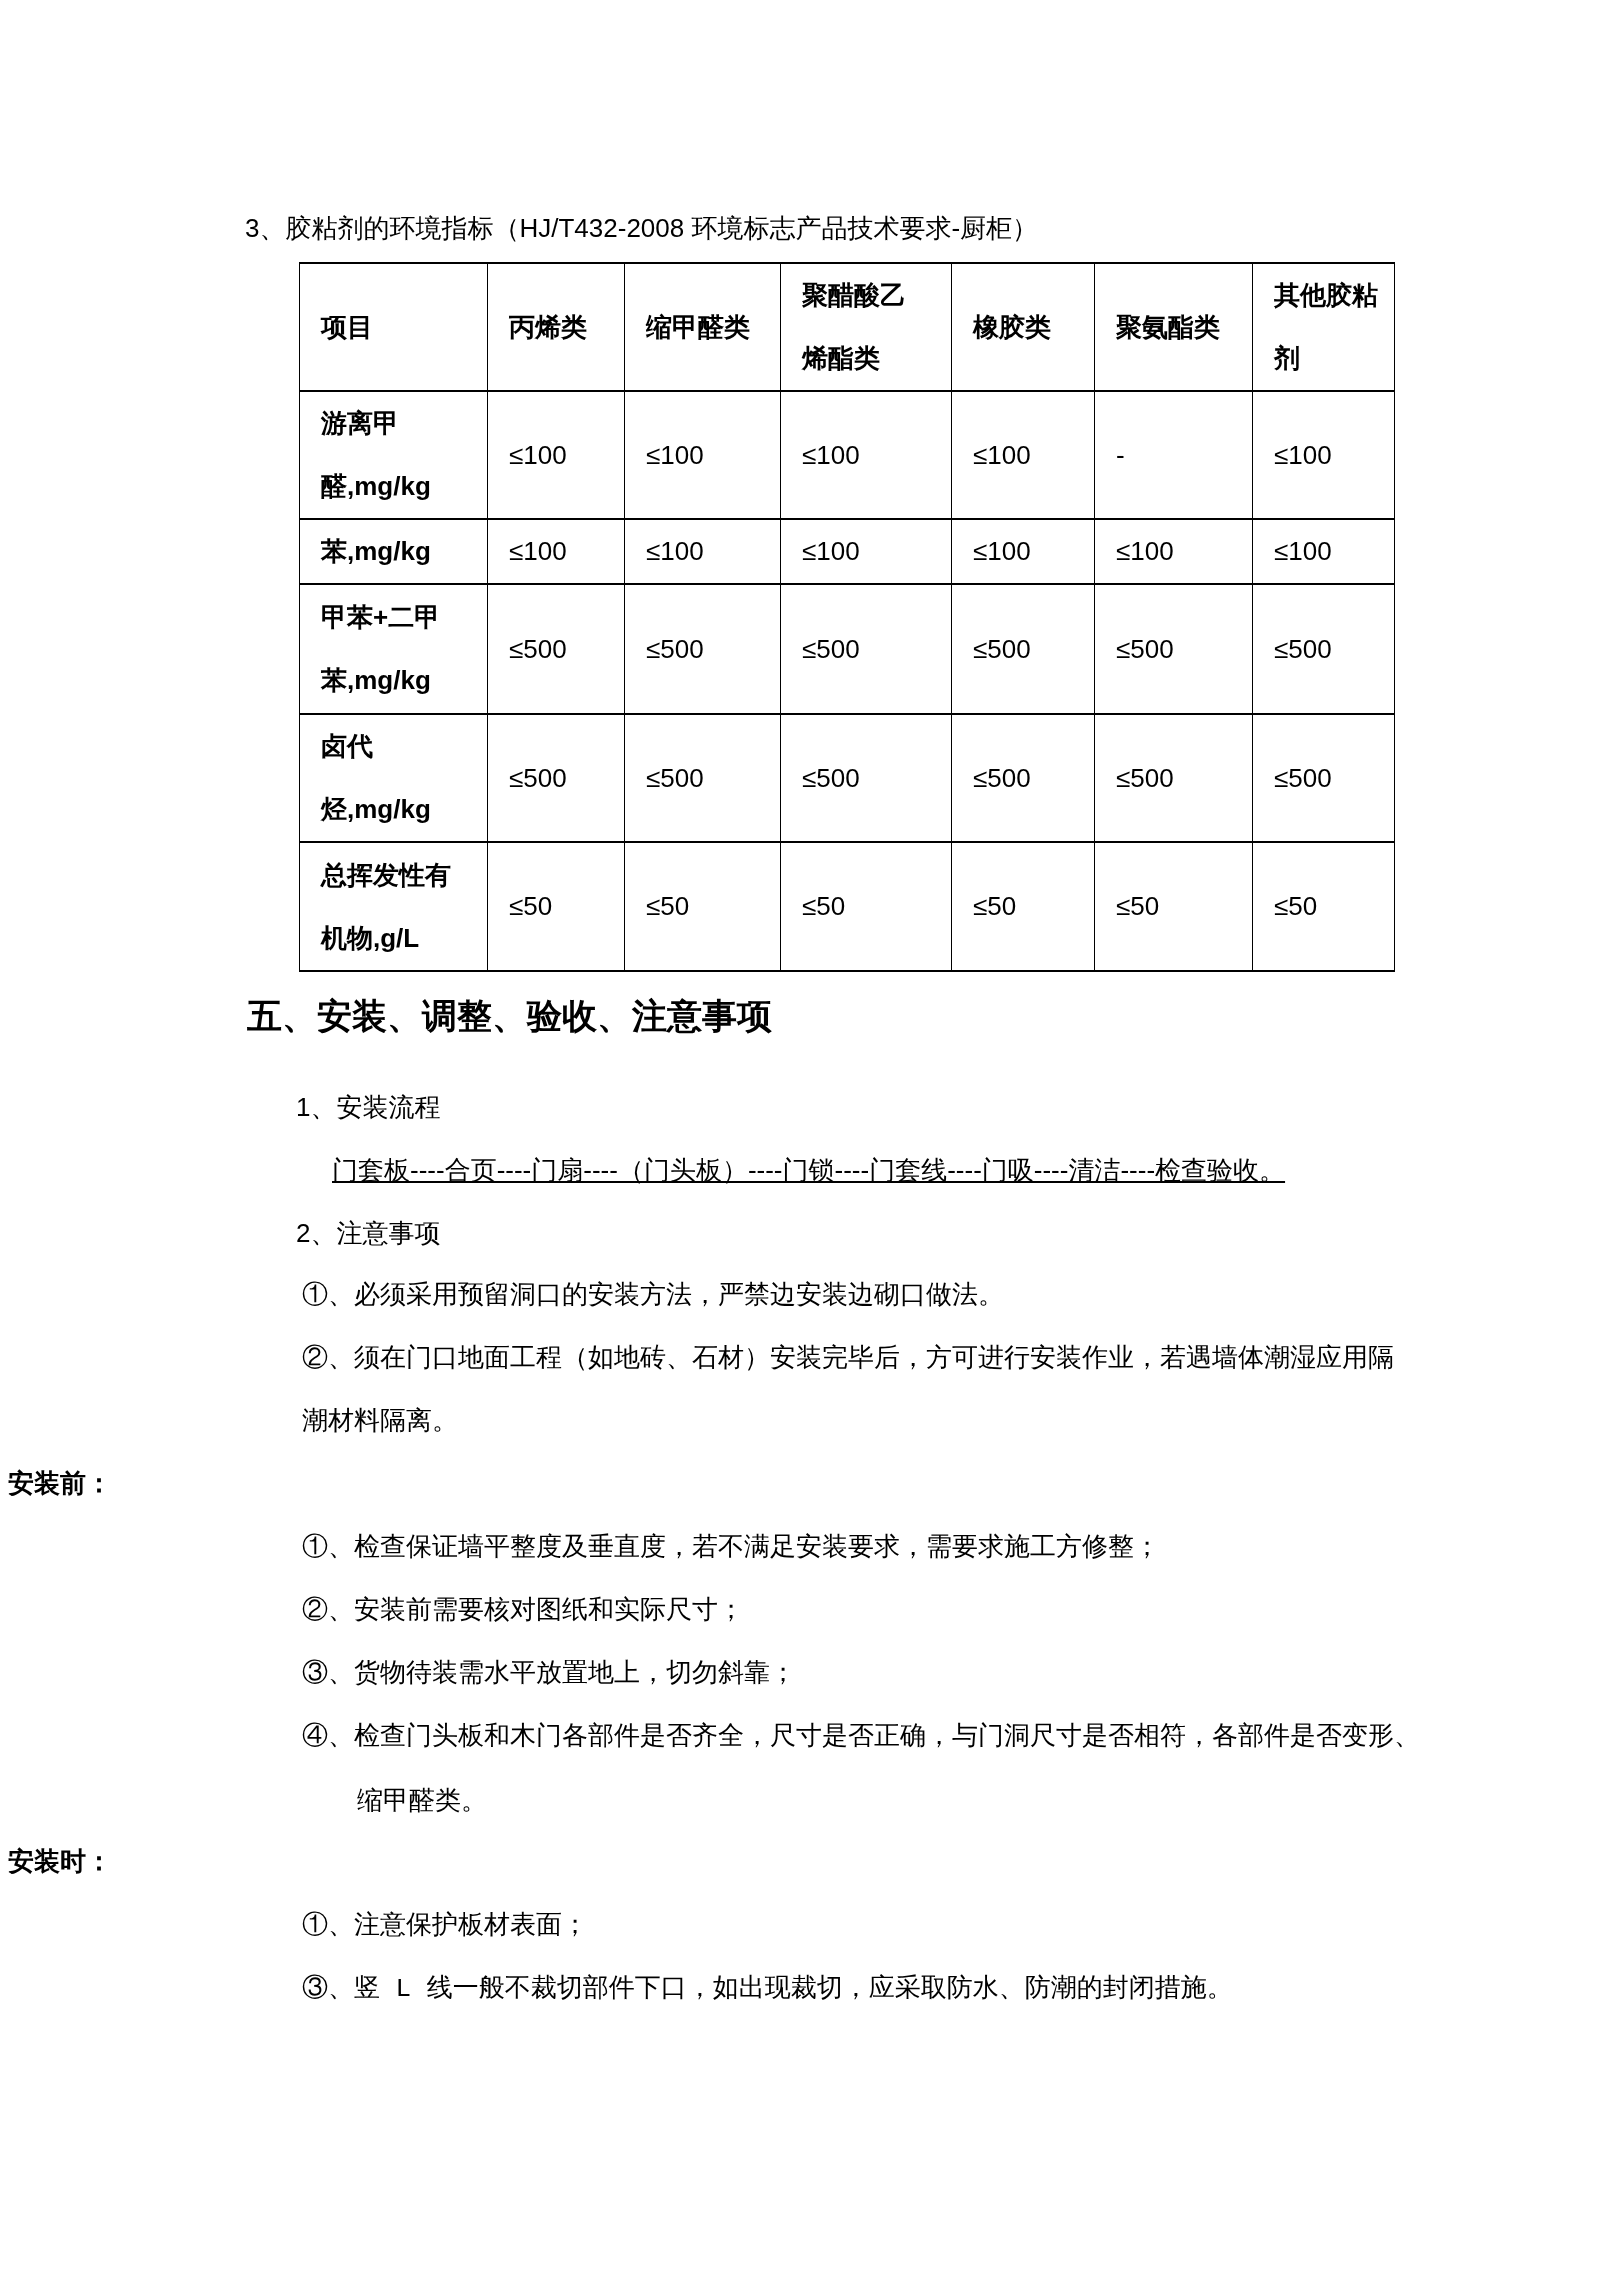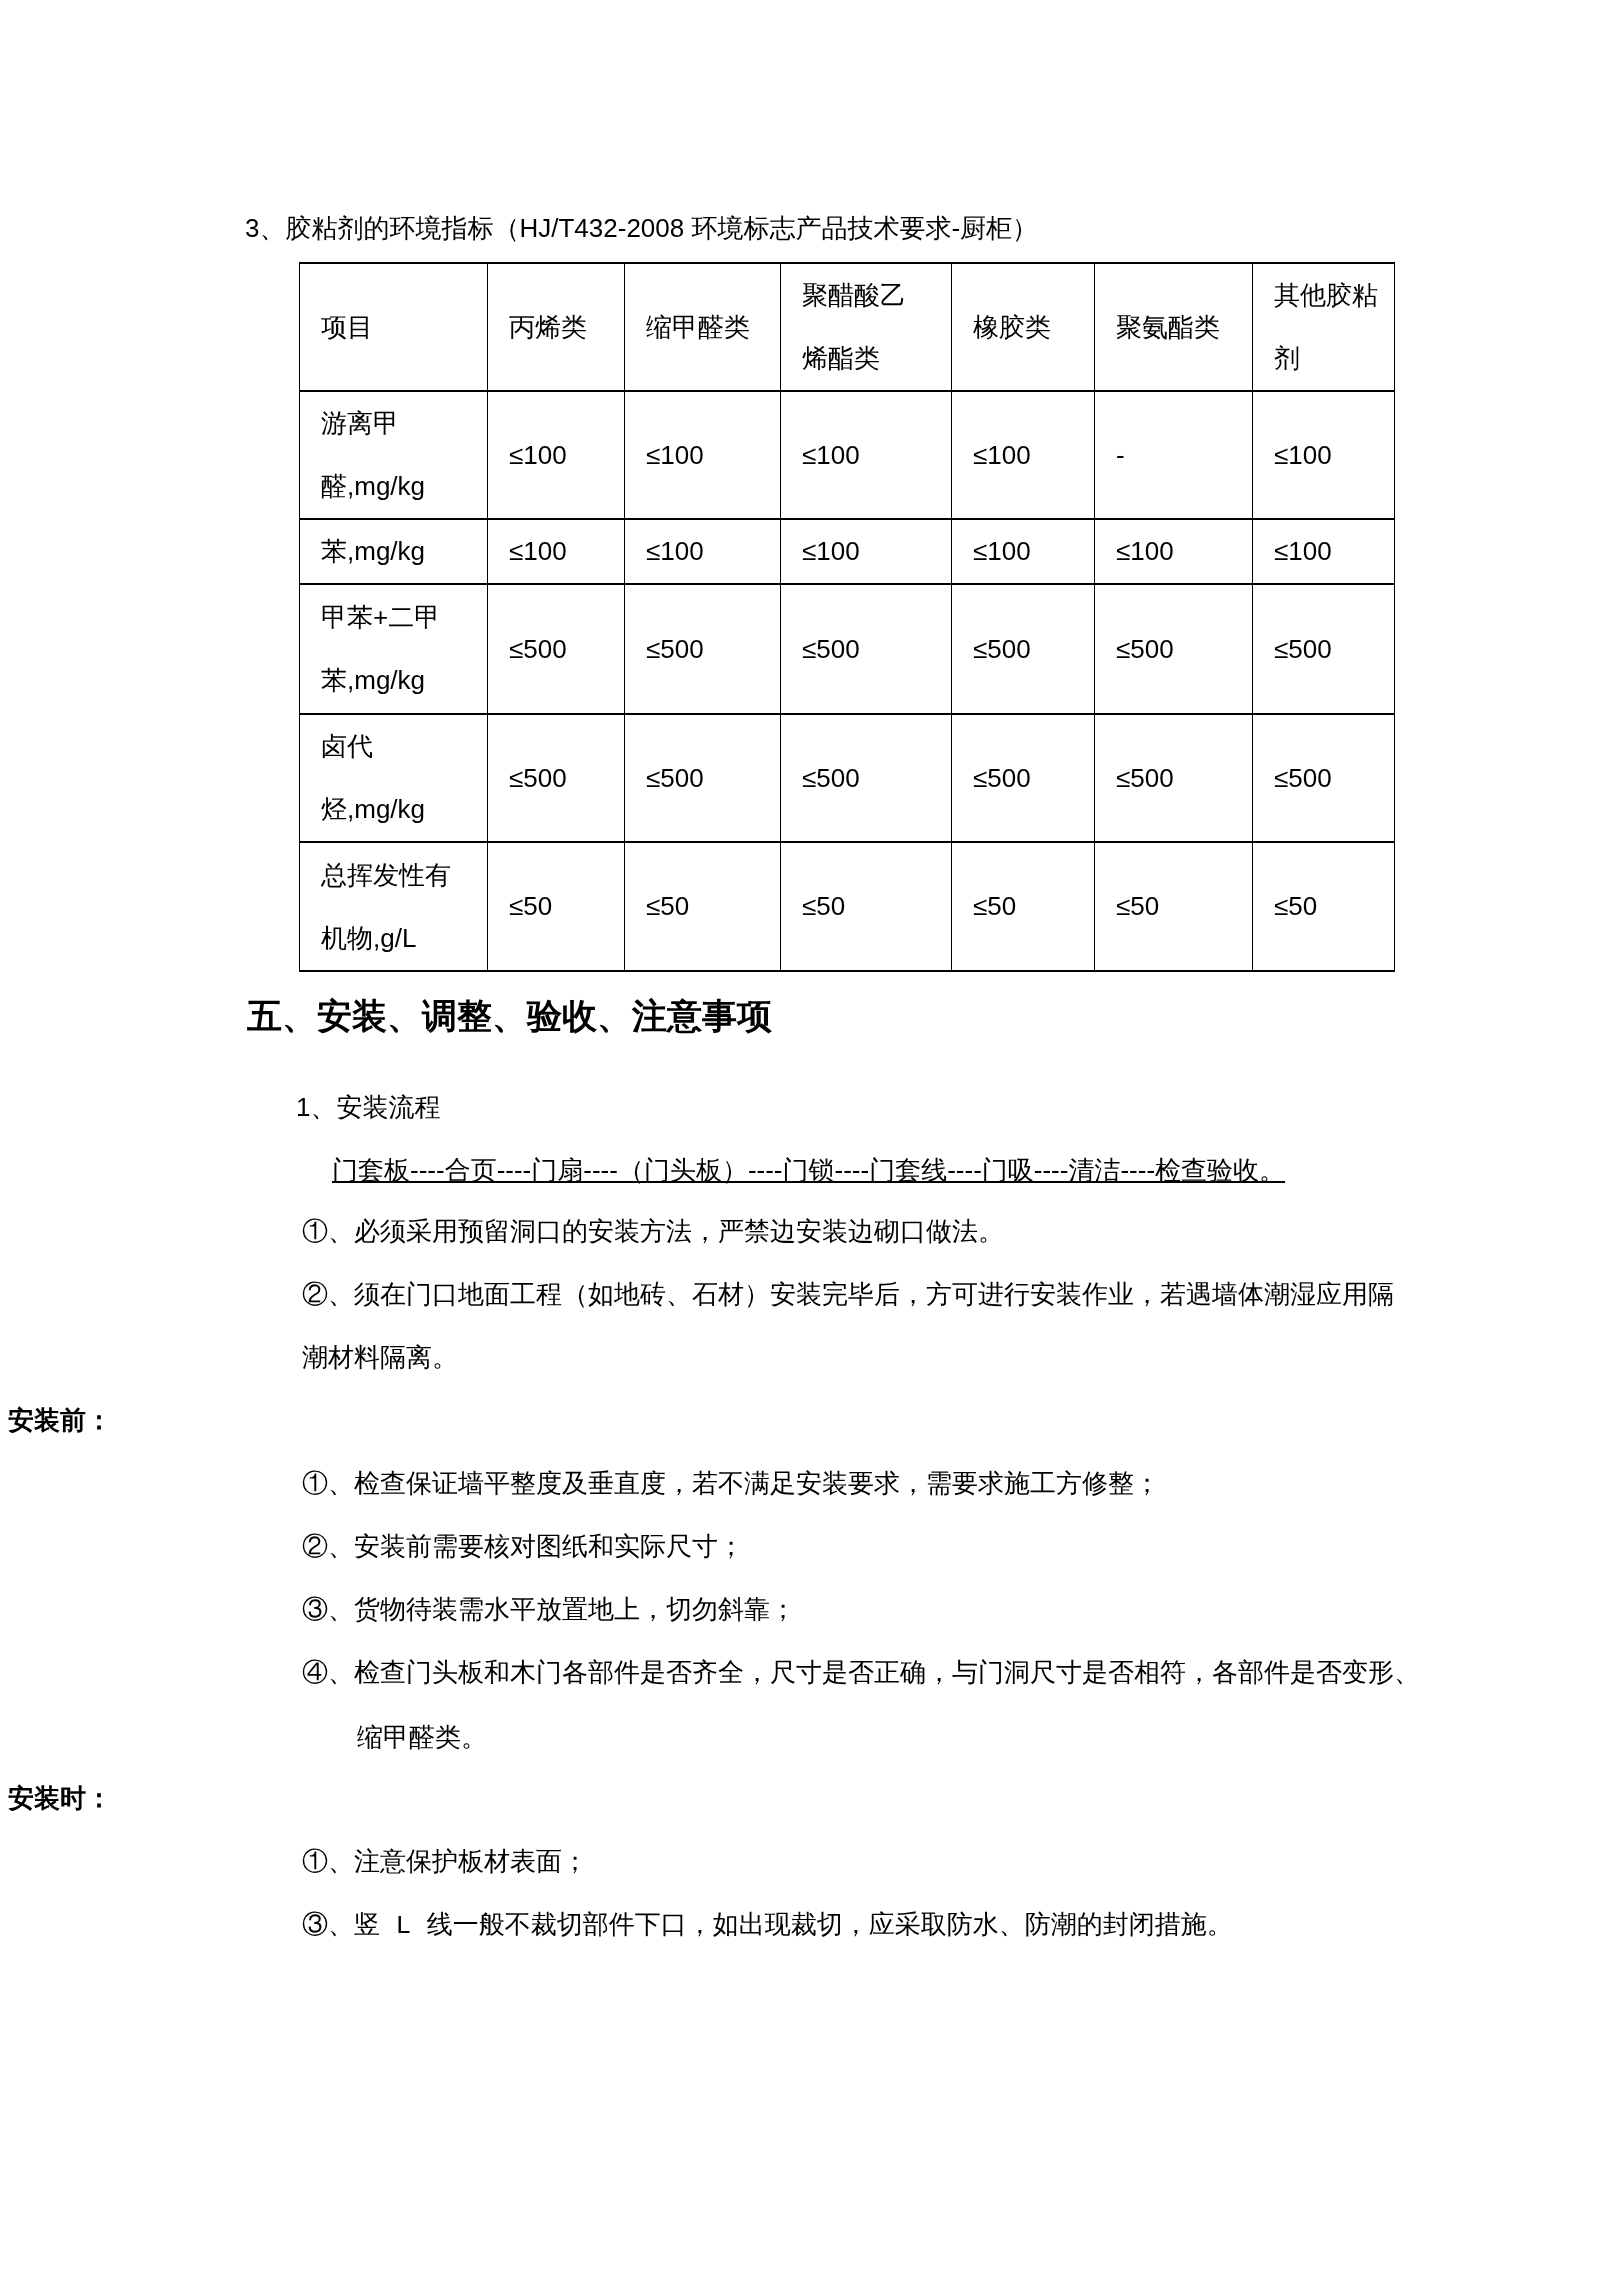--- a/index.html
+++ b/index.html
@@ -40,21 +40,21 @@
     font-size: 26px;
     line-height: 63px;
     overflow: hidden;
   }
   .env-table thead tr { height: 126px; }
   .env-table tbody tr:nth-child(1) { height: 92px; }
   .env-table tbody tr:nth-child(2) { height: 62px;  }
   .env-table tbody tr:nth-child(3) { height: 130px; }
   .env-table tbody tr:nth-child(4) { height: 116px; margin-top: 20px; }
   .env-table tbody tr:nth-child(5) { height: 129px; }
-  .cell-line { display: block; white-space: nowrap; }
+  .cell-line { display: block; white-space: nowrap; font-weight: bold; }
   .heading {
     position: absolute;
     left: 247px;
     top: 995px;
     font-size: 35px;
     font-weight: bold;
     line-height: 1.2;
     white-space: nowrap;
   }
   .body-lines {
@@ -180,20 +180,21 @@
           <td>≤50</td>
         </tr>
       </tbody>
   </table>
 
   <div class="heading">五、安装、调整、验收、注意事项</div>
 
   <div class="body-lines" id="body-lines">
       <div class="ln item">1、安装流程</div>
       <div class="ln flow">门套板----合页----门扇----（门头板）----门锁----门套线----门吸----清洁----检查验收。</div>
+      <div class="ln item">2、注意事项</div>
       <div class="ln body">①、必须采用预留洞口的安装方法，严禁边安装边砌口做法。</div>
       <div class="ln body">②、须在门口地面工程（如地砖、石材）安装完毕后，方可进行安装作业，若遇墙体潮湿应用隔</div>
       <div class="ln body">潮材料隔离。</div>
       <div class="ln body bold">安装前：</div>
       <div class="ln body">①、检查保证墙平整度及垂直度，若不满足安装要求，需要求施工方修整；</div>
       <div class="ln body">②、安装前需要核对图纸和实际尺寸；</div>
       <div class="ln body">③、货物待装需水平放置地上，切勿斜靠；</div>
       <div class="ln body">④、检查门头板和木门各部件是否齐全，尺寸是否正确，与门洞尺寸是否相符，各部件是否变形、</div>
       <div class="ln cont2">缩甲醛类。</div>
       <div class="ln body bold">安装时：</div>

